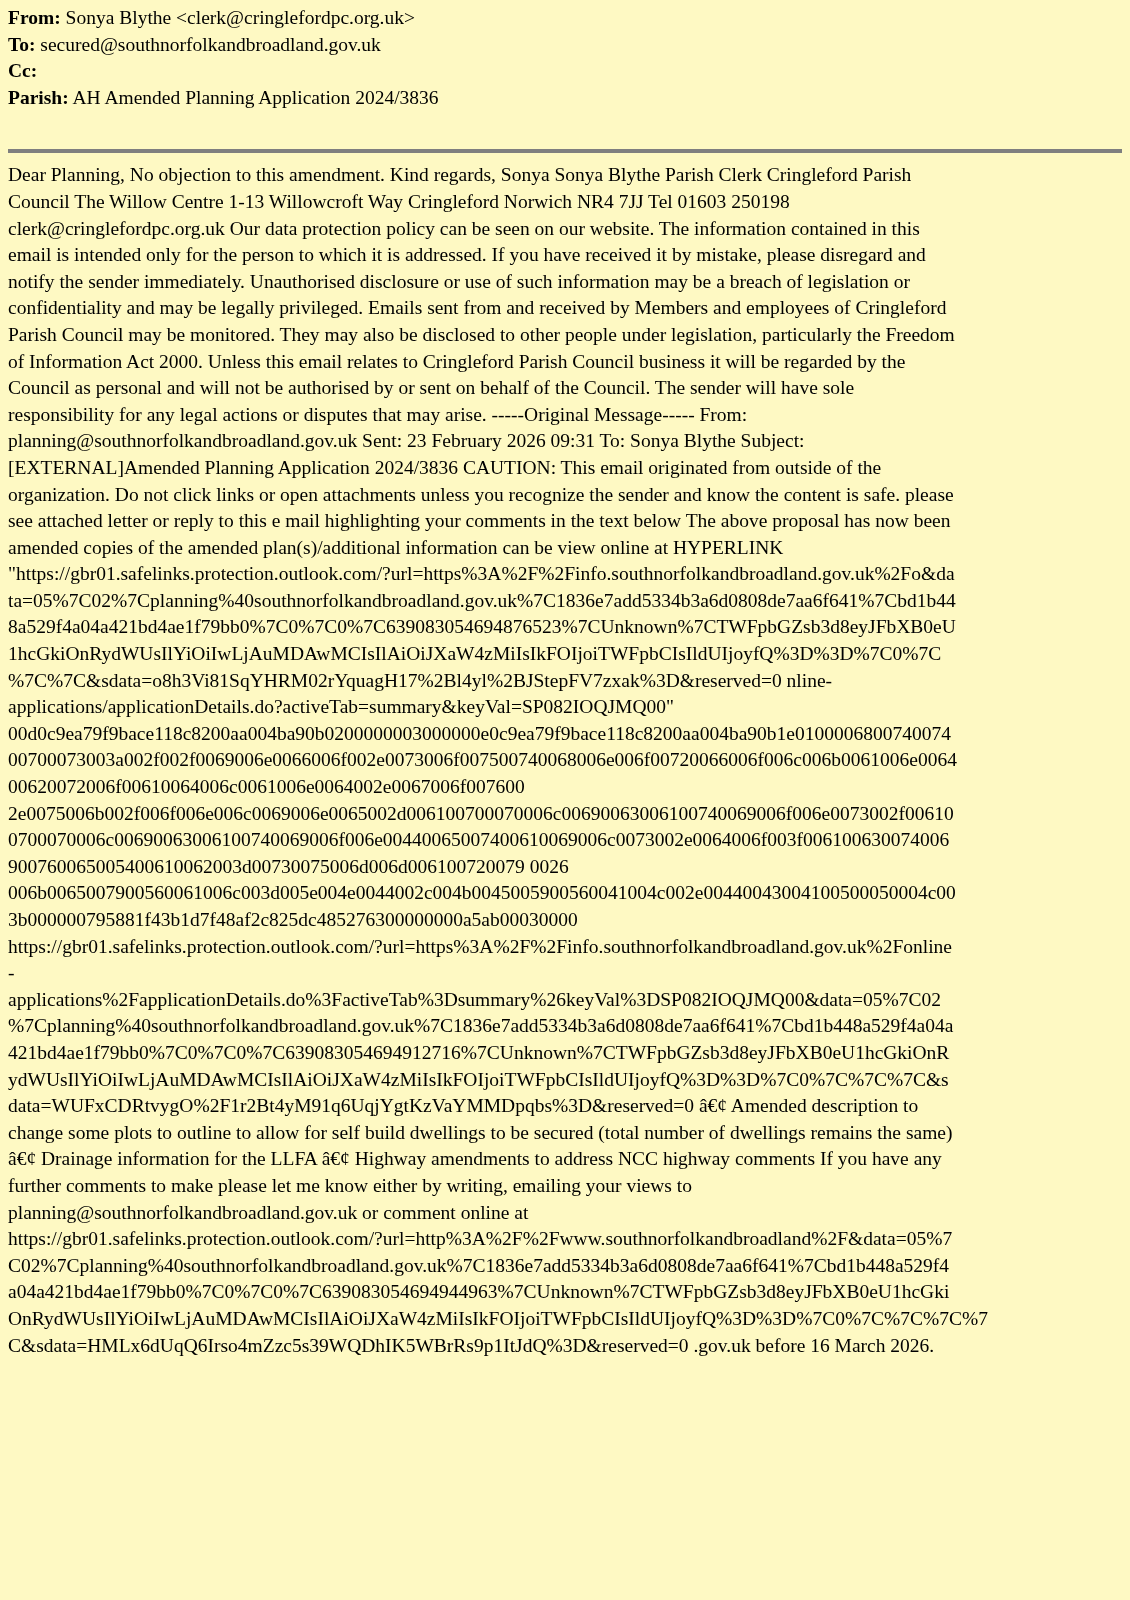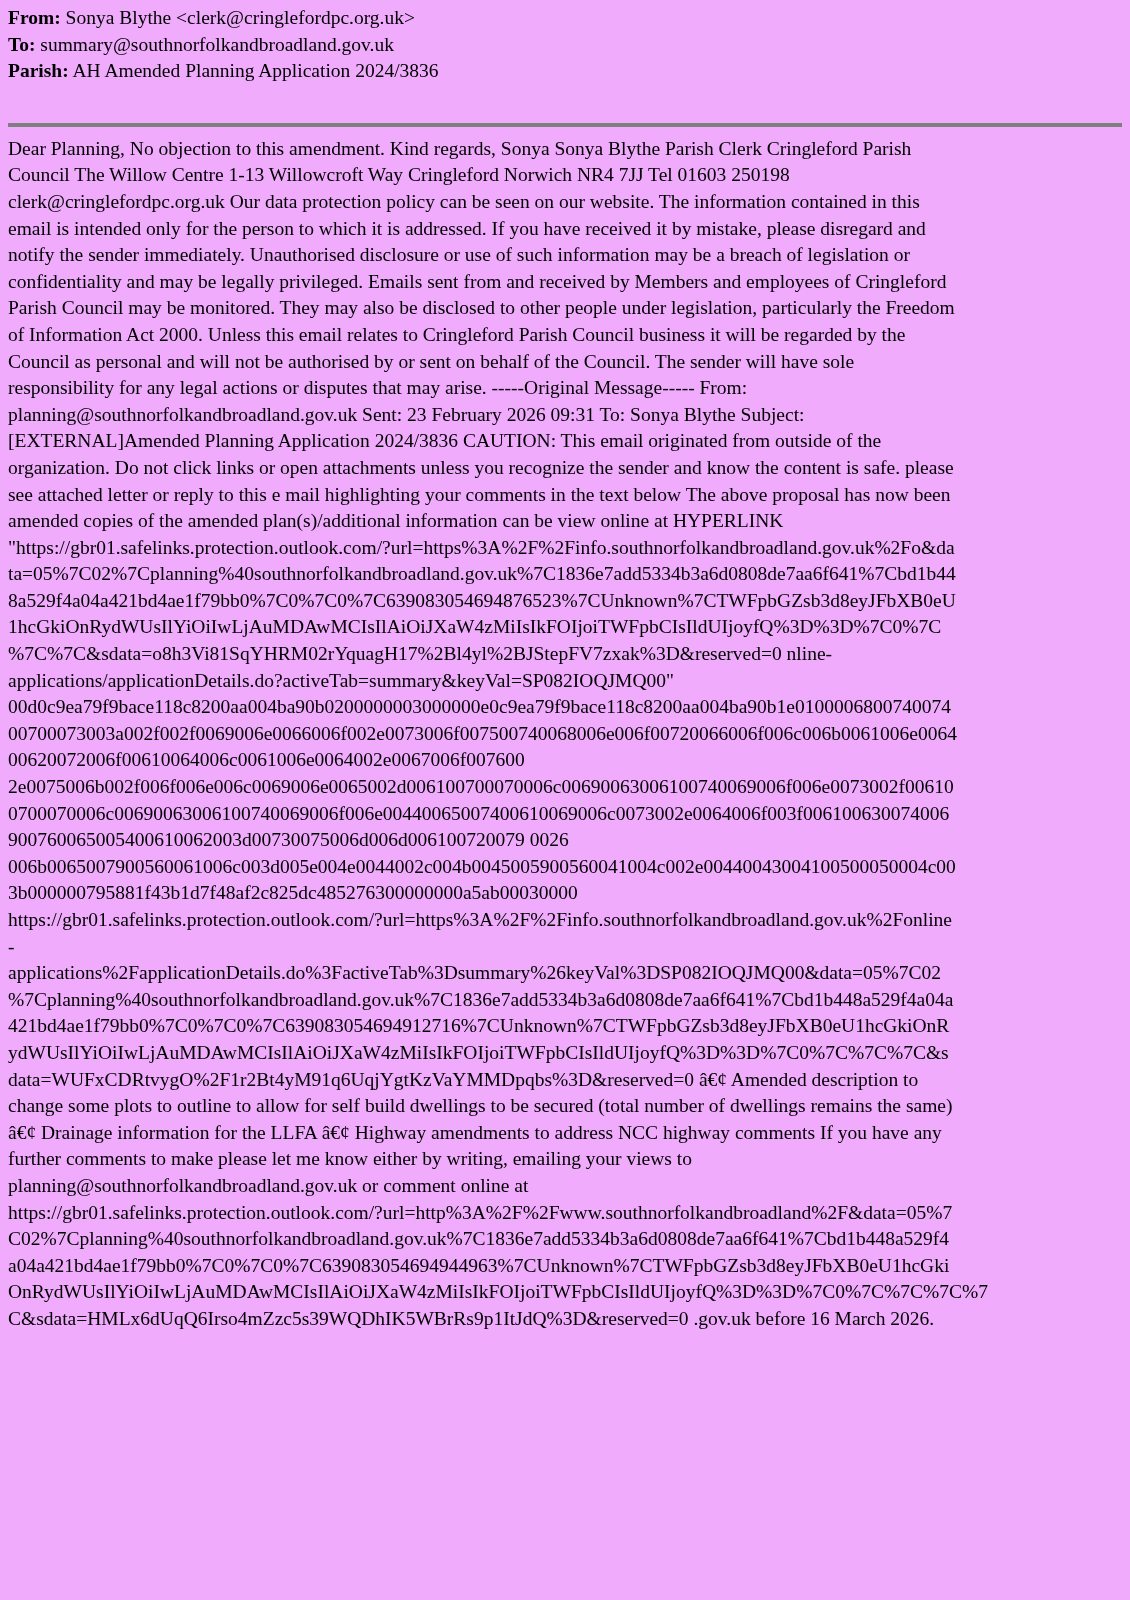--- a/index.html
+++ b/index.html
@@ -2,21 +2,21 @@
 <html><head>
 <meta charset="utf-8">
 <style>
   html, body { margin: 0; padding: 0; background: #ffffff; }
   .page {
     position: relative;
     width: 1130px;
     height: 1600px;
     box-sizing: border-box;
     padding: 5px 8px 0 8px;
-    background: #f0abfc;
+    background: #fef9c3;
     color: #000000;
     font-family: "Liberation Serif", "DejaVu Serif", serif;
     font-size: 19.5px;
     line-height: 26.6px;
     overflow: hidden;
   }
   .headers { margin: 0; }
   .hdr-row { white-space: nowrap; }
   .hdr-label { font-weight: bold; }
   .divider {
@@ -35,21 +35,25 @@
 
 <div class="page">
 
   <div class="headers">
     <div class="hdr-row">
       <span class="hdr-label">From:</span>
       <span class="hdr-value">Sonya Blythe &lt;clerk@cringlefordpc.org.uk&gt;</span>
     </div>
     <div class="hdr-row">
       <span class="hdr-label">To:</span>
-      <span class="hdr-value">summary@southnorfolkandbroadland.gov.uk</span>
+      <span class="hdr-value">secured@southnorfolkandbroadland.gov.uk</span>
+    </div>
+    <div class="hdr-row">
+      <span class="hdr-label">Cc:</span>
+      <span class="hdr-value"></span>
     </div>
     <div class="hdr-row">
       <span class="hdr-label">Parish:</span>
       <span class="hdr-value">AH Amended Planning Application 2024/3836</span>
     </div>
   </div>
 
   <div class="divider"></div>
 
   <div class="body-text">Dear Planning, No objection to this amendment. Kind regards, Sonya Sonya Blythe Parish Clerk Cringleford Parish

